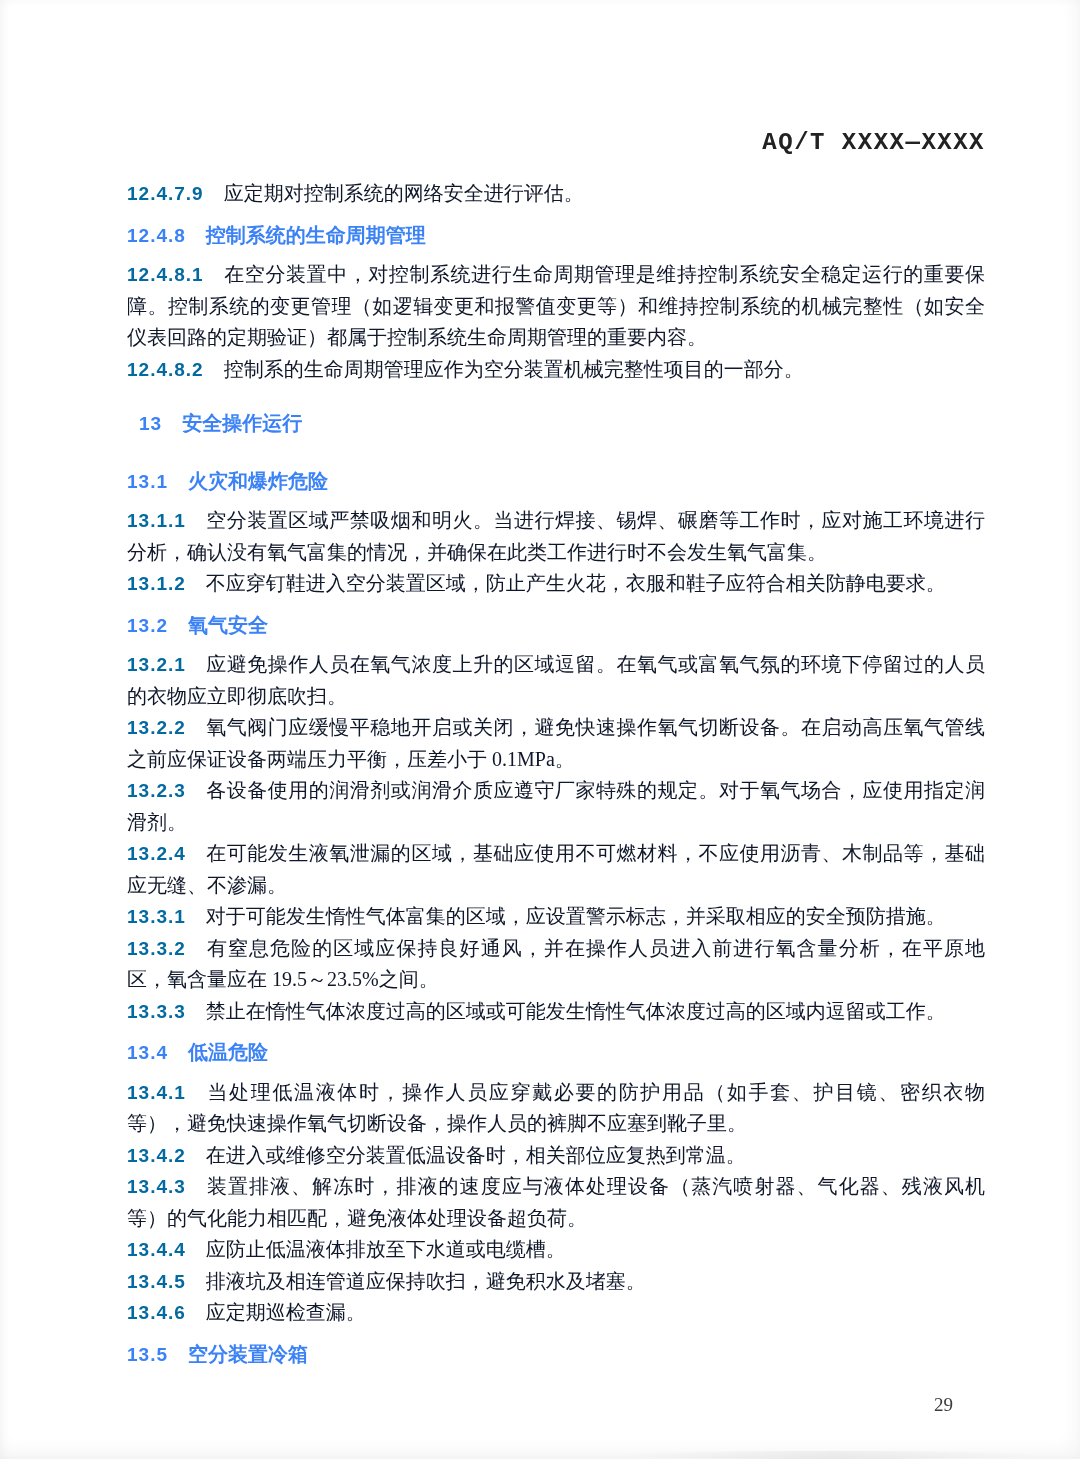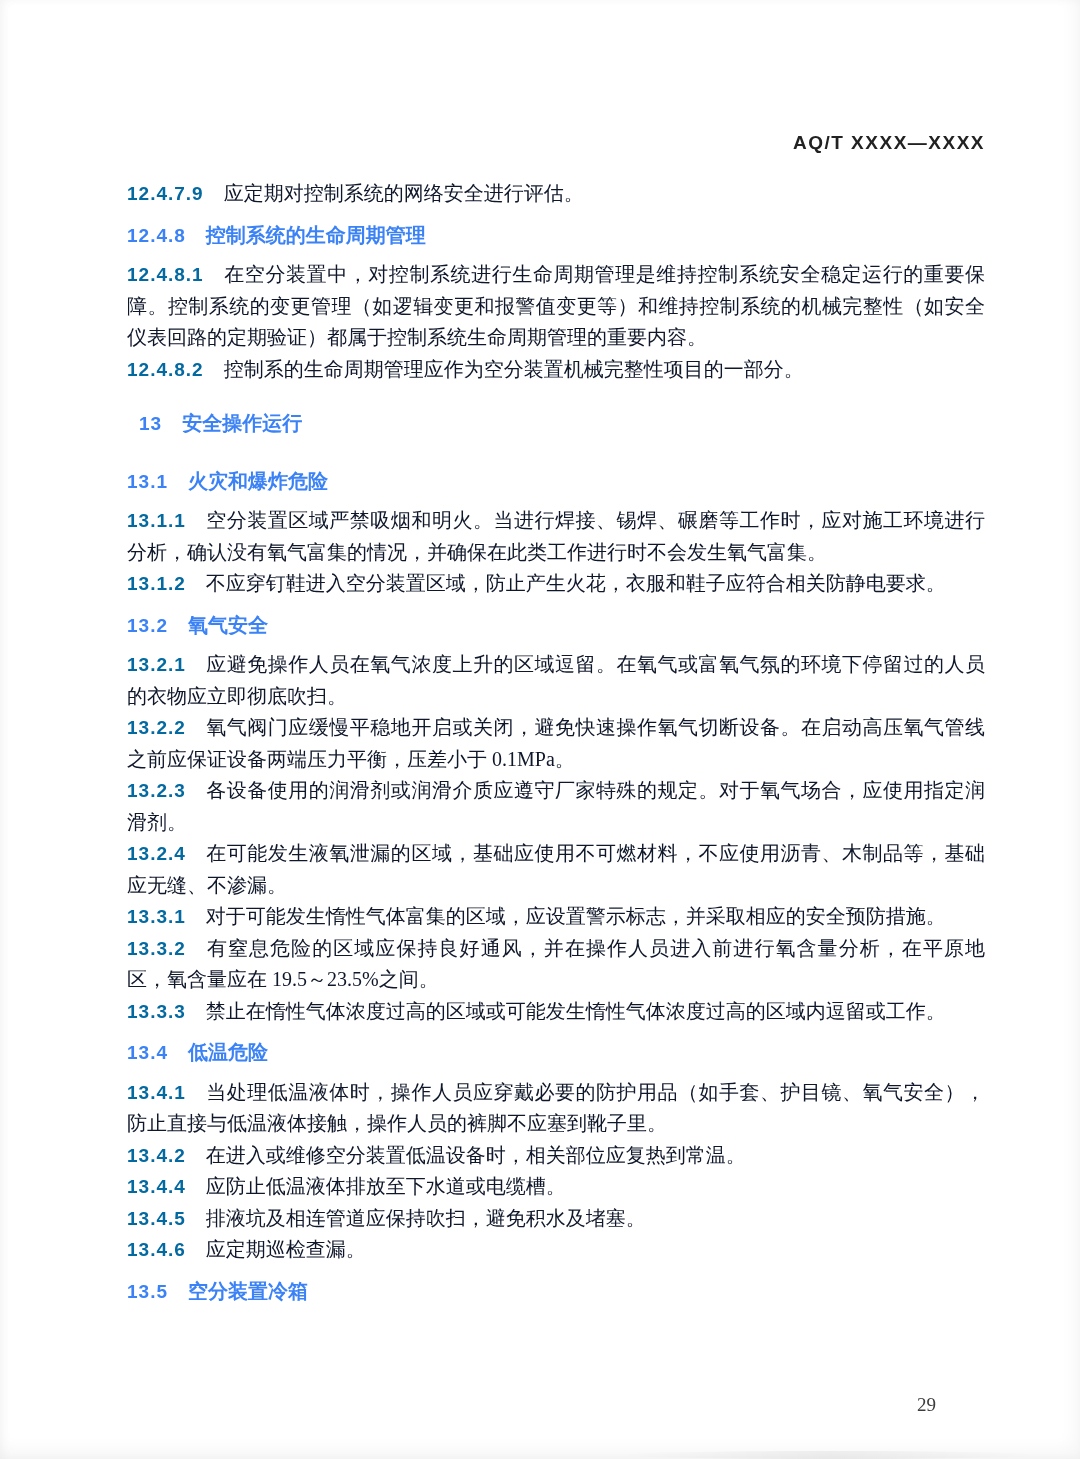--- a/index.html
+++ b/index.html
@@ -19,23 +19,23 @@
     color: #2d2d2d;
   }
   .content {
     position: absolute;
     left: 127px;
     top: 131px;
     width: 858px;
   }
   .doc-header {
     text-align: right;
-    font-family: Liberation Sans, sans-serif;
+    font-family: Liberation Mono, monospace;
     font-weight: 700;
-    font-size: 19px;
+    font-size: 24px;
     letter-spacing: 1.5px;
     color: #222222;
     height: 24px;
     line-height: 24px;
     margin-bottom: 23px;
   }
   p.clause, p.subheading, p.chapter {
     margin: 0;
     font-size: 20px;
     line-height: 31.5px;
@@ -64,21 +64,21 @@
   p.chapter    { margin-top: 23px; margin-bottom: 26px; margin-left: 12px; }
   p.subheading .num, p.chapter .num {
     letter-spacing: 1px;
     margin-right: 20px;
     font-size: 19px;
     white-space: nowrap;
   }
   .page-number {
     position: absolute;
     top: 1394px;
-    right: 144px;
+    right: 127px;
     font-family: "Liberation Serif", "DejaVu Serif", serif;
     font-size: 19px;
     color: #3c3c3c;
   }
   .scan-smudge {
     position: absolute;
     bottom: 0;
     right: 40px;
     width: 420px;
     height: 8px;
@@ -122,24 +122,25 @@
 
 
     <p class="clause"><span class="num">13.3.1</span><span class="txt">对于可能发生惰性气体富集的区域，应设置警示标志，并采取相应的安全预防措施。</span></p>
 
     <p class="clause"><span class="num">13.3.2</span><span class="txt">有窒息危险的区域应保持良好通风，并在操作人员进入前进行氧含量分析，在平原地区，氧含量应在 19.5～23.5%之间。</span></p>
 
     <p class="clause"><span class="num">13.3.3</span><span class="txt">禁止在惰性气体浓度过高的区域或可能发生惰性气体浓度过高的区域内逗留或工作。</span></p>
 
     <p class="subheading"><span class="num">13.4</span><span class="txt">低温危险</span></p>
 
-    <p class="clause"><span class="num">13.4.1</span><span class="txt">当处理低温液体时，操作人员应穿戴必要的防护用品（如手套、护目镜、氧气安全），防止直接与低温液体接触，操作人员的裤脚不应塞到靴子里。</span></p>
+    <p class="clause"><span class="num">13.4.1</span><span class="txt">当处理低温液体时，操作人员应穿戴必要的防护用品（如手套、护目镜、密织衣物等），避免快速操作氧气切断设备，操作人员的裤脚不应塞到靴子里。</span></p>
 
     <p class="clause"><span class="num">13.4.2</span><span class="txt">在进入或维修空分装置低温设备时，相关部位应复热到常温。</span></p>
 
+    <p class="clause"><span class="num">13.4.3</span><span class="txt">装置排液、解冻时，排液的速度应与液体处理设备（蒸汽喷射器、气化器、残液风机等）的气化能力相匹配，避免液体处理设备超负荷。</span></p>
 
     <p class="clause"><span class="num">13.4.4</span><span class="txt">应防止低温液体排放至下水道或电缆槽。</span></p>
 
     <p class="clause"><span class="num">13.4.5</span><span class="txt">排液坑及相连管道应保持吹扫，避免积水及堵塞。</span></p>
 
     <p class="clause"><span class="num">13.4.6</span><span class="txt">应定期巡检查漏。</span></p>
 
     <p class="subheading"><span class="num">13.5</span><span class="txt">空分装置冷箱</span></p>
 
   </div>

